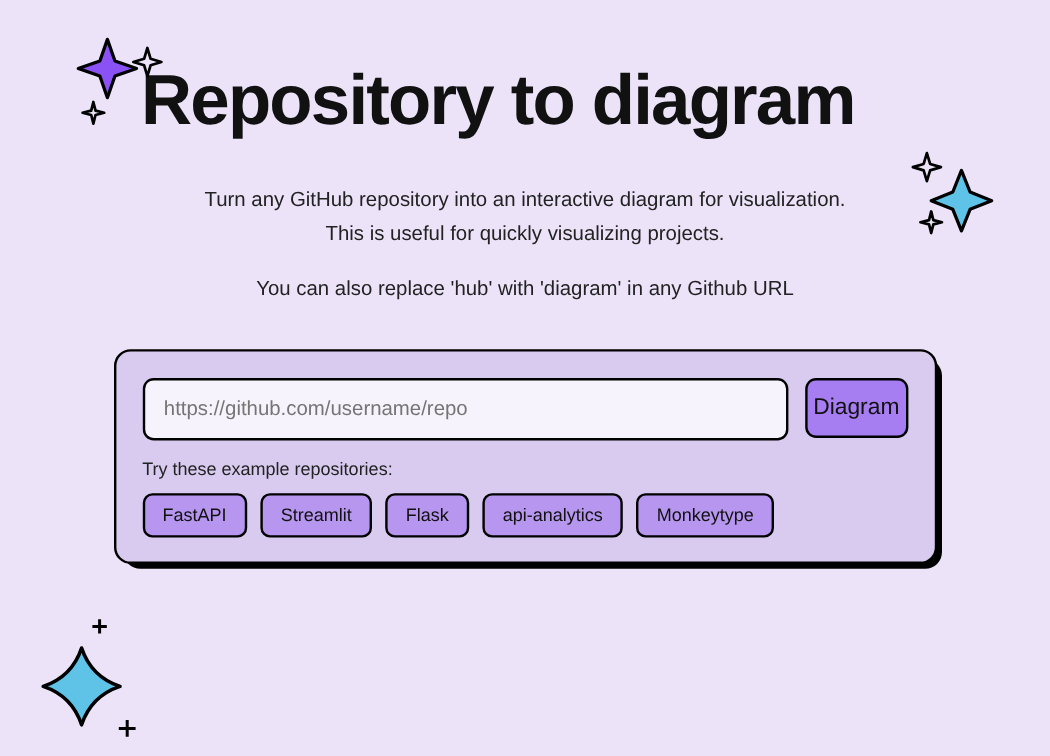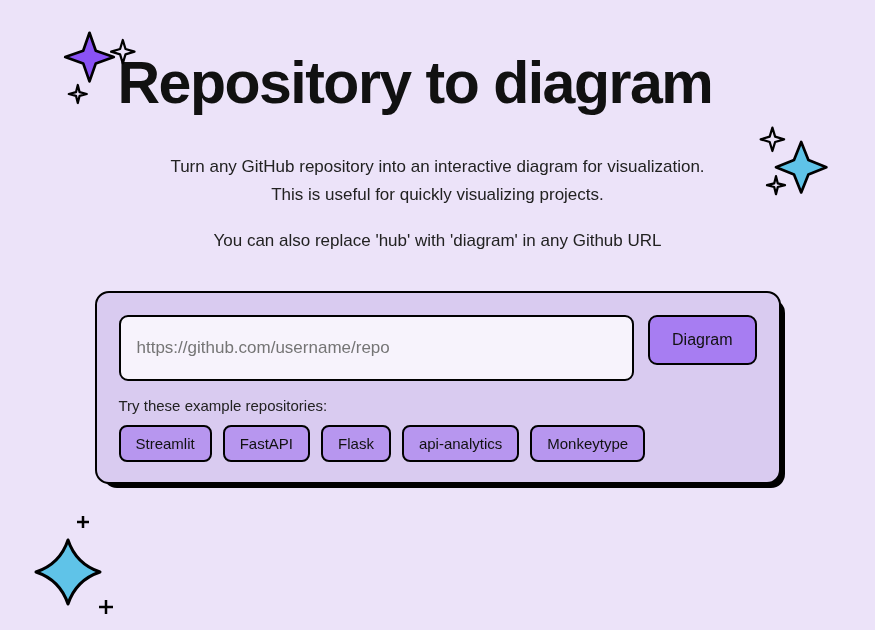--- a/index.html
+++ b/index.html
@@ -79,21 +79,21 @@
       border-radius: 14px;
       z-index: -1;
     }
     .input-row {
       display: flex;
       gap: 14px;
       align-items: stretch;
     }
     .repo-input {
       flex: 1;
-      height: 66px;
+      height: 52px;
       background: #f7f3fc;
       border: 2.5px solid #000;
       border-radius: 9px;
       padding: 0 16px;
       font-size: 17px;
       color: #333;
       font-family: inherit;
       position: relative;
       outline: none;
     }
@@ -128,25 +128,25 @@
       width: 100%;
       height: 100%;
       background: #000;
       border-radius: 9px;
       z-index: -1;
     }
     .diagram-btn {
       position: relative;
       z-index: 1;
       height: 50px;
-      padding: 0 22px;
+      padding: 0 5px;
       background: #a77df2;
       border: 2.5px solid #000;
       border-radius: 9px;
-      font-size: 16px;
+      font-size: 19px;
       font-weight: 500;
       color: #111;
       cursor: pointer;
       font-family: inherit;
     }
     .examples-label {
       margin-top: 16px;
       font-size: 15px;
       color: #222;
     }
@@ -226,19 +226,19 @@
       <input type="text" class="repo-input" placeholder="https://github.com/username/repo" style="">
     </div>
     <div class="diagram-btn-wrap">
       <button class="diagram-btn">Diagram</button>
     </div>
   </div>
 
   <div class="examples-label">Try these example repositories:</div>
 
   <div class="example-chips">
+    <div class="chip-wrap"><button class="chip">FastAPI</button></div>
     <div class="chip-wrap"><button class="chip">Streamlit</button></div>
-    <div class="chip-wrap"><button class="chip">FastAPI</button></div>
     <div class="chip-wrap"><button class="chip">Flask</button></div>
     <div class="chip-wrap"><button class="chip">api-analytics</button></div>
     <div class="chip-wrap"><button class="chip">Monkeytype</button></div>
   </div>
 </div>
 
 </body></html>

